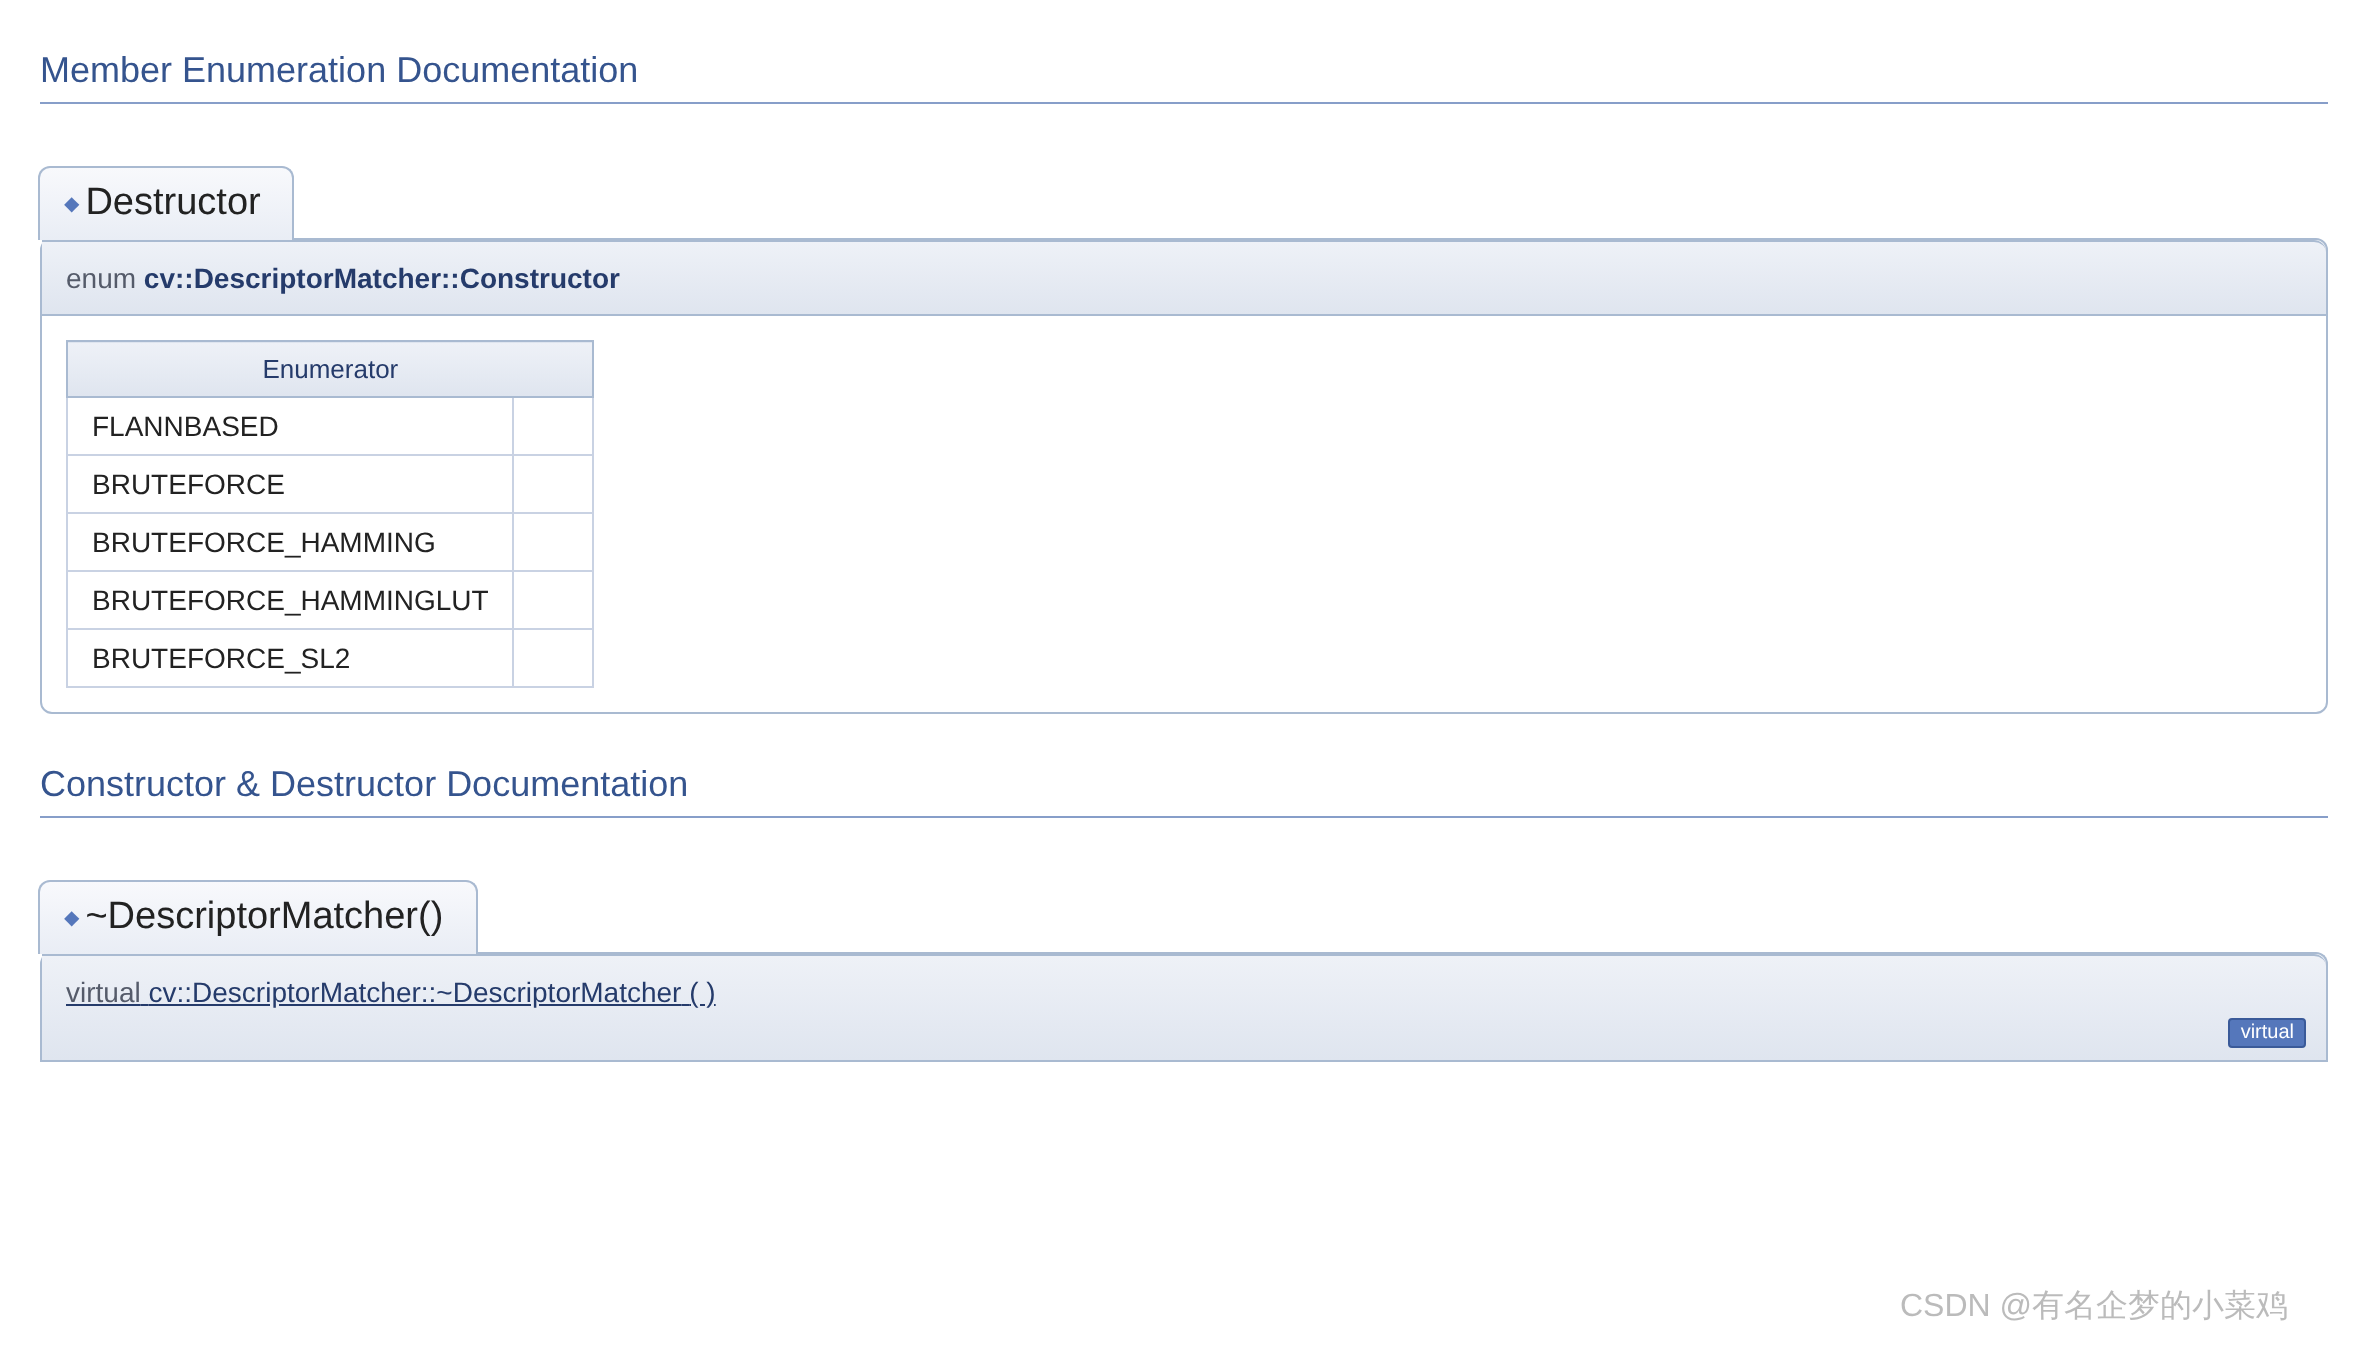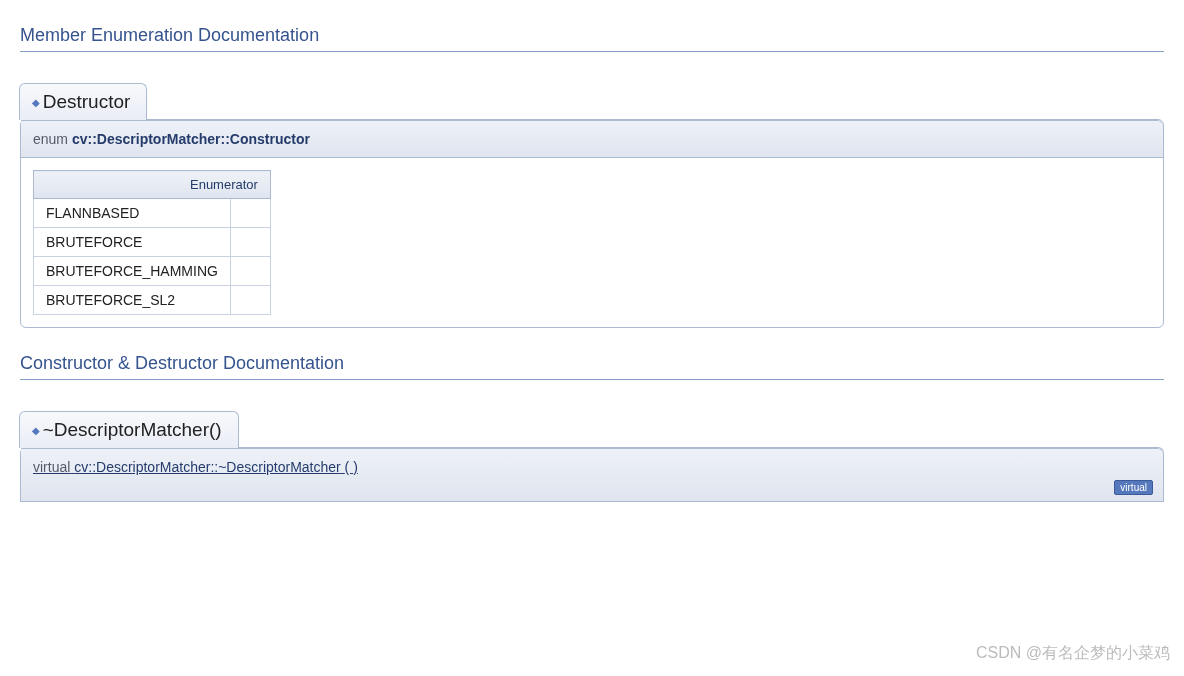--- a/index.html
+++ b/index.html
@@ -77,32 +77,32 @@
   color: #222;
   background: #fff;
 }
 table.enumtable th {
   background: linear-gradient(#eef1f7, #dfe5ef);
   border: 1px solid #a9bad1;
   padding: 6px 12px;
   font-weight: 400;
   font-size: 13px;
   color: #253b6b;
-  text-align: right;
+  text-align: center;
 }
 table.enumtable td {
   border: 1px solid #c9d2e3;
   padding: 6px 12px;
 }
 table.enumtable td.narrow {
   width: 40px;
 }
 .watermark {
   position: fixed;
-  right: 14px;
+  right: 40px;
   bottom: 12px;
   color: rgba(120,120,120,0.5);
   font-size: 16px;
   pointer-events: none;
 }
 </style>
 </head>
 <body>
 
 
@@ -131,20 +131,24 @@
           </tr>
         <tr>
             <td>BRUTEFORCE</td>
             <td class="narrow"></td>
           </tr>
         <tr>
             <td>BRUTEFORCE_HAMMING</td>
             <td class="narrow"></td>
           </tr>
         <tr>
+            <td>BRUTEFORCE_HAMMINGLUT</td>
+            <td class="narrow"></td>
+          </tr>
+        <tr>
             <td>BRUTEFORCE_SL2</td>
             <td class="narrow"></td>
           </tr>
       </tbody>
     </table>
   </div>
 </div>
 
 <h2 class="section-title">Constructor &amp; Destructor Documentation</h2>
 

